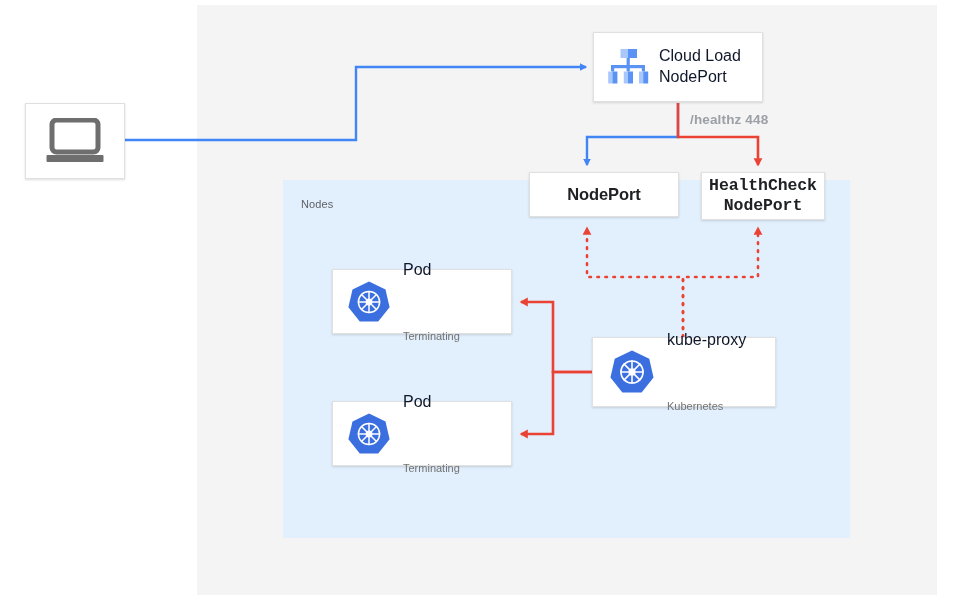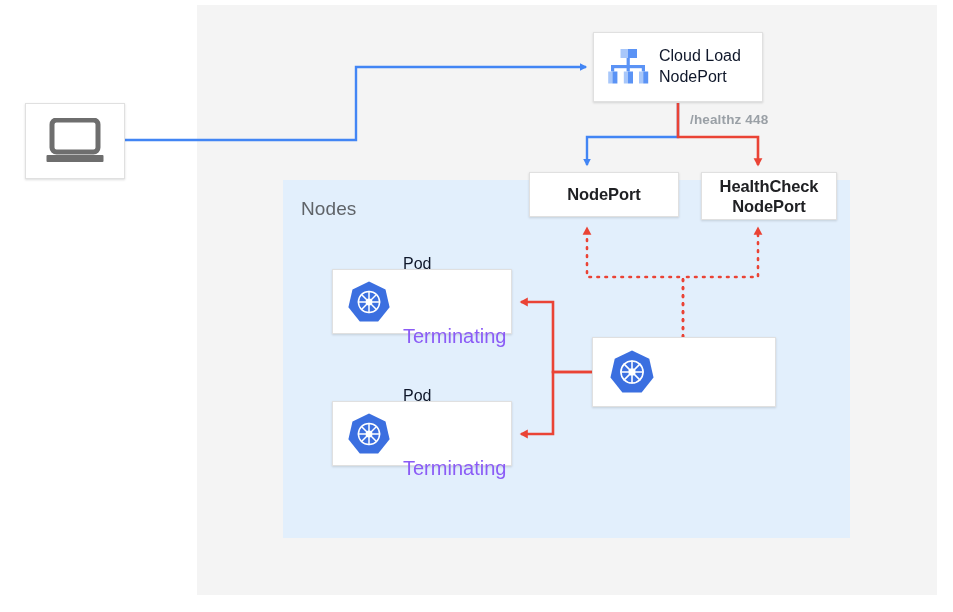--- a/index.html
+++ b/index.html
@@ -32,21 +32,21 @@
     left: 283px;
     top: 180px;
     width: 567px;
     height: 358px;
     background: #e2effc;
   }
   .nodes-label {
     position: absolute;
     left: 301px;
     top: 198px;
-    font-size: 19px;
+    font-size: 11px;
     color: #5f6368;
     letter-spacing: .1px;
     white-space: nowrap;
   }
   
   .box {
     position: absolute;
     background: #ffffff;
     border: 1px solid #e0e0e0;
     box-sizing: border-box;
@@ -70,22 +70,22 @@
     color: #202124;
     line-height: 1.24;
     letter-spacing: -0.1px;
   }
   .title-plain {
     font-size: 16px;
     color: #0f172a;
     line-height: 1.3;
   }
   .subtitle {
-    font-size: 20px;
-    color: #8b5cf6;
+    font-size: 11px;
+    color: #737373;
     line-height: 1.3;
   }
   .txtstack { display: flex; flex-direction: column; }
 
   
   #client-box {
     left: 25px; top: 103px; width: 100px; height: 76px;
   }
   .laptop-wrap {
     width: 100%; height: 100%;
@@ -94,21 +94,21 @@
   
   #clb-box {
     left: 593px; top: 32px; width: 170px; height: 70px;
     padding-left: 12px;
   }
   .clb-icon { width: 44px; height: 38px; flex: none; }
   .clb-text { margin-left: 9px; }
 
   
   #nodeport-box { left: 512px; top: 172px; width: 150px; height: 45px; }
-  #hc-nodeport-box { left: 684px; top: 172px; width: 136px; height: 48px; }
+  #hc-nodeport-box { left: 684px; top: 172px; width: 124px; height: 48px; font-family: Liberation Mono, monospace; }
 
   
   #pod1-box { left: 332px; top: 269px; width: 180px; height: 65px; padding-left: 14px; }
   #pod2-box { left: 332px; top: 401px; width: 180px; height: 65px; padding-left: 14px; }
   #kubeproxy-box { left: 592px; top: 337px; width: 184px; height: 70px; padding-left: 16px; }
   .k8s-icon { width: 44px; height: 44px; flex: none; }
   .k8s-text { margin-left: 12px; gap: 48px; }
   .kp-icon { width: 46px; height: 46px; flex: none; }
 
   
@@ -272,15 +272,19 @@
           <line x1="22" y1="25.5" x2="22" y2="32.6"></line>
           <line x1="11.4" y1="22" x2="18.5" y2="22"></line>
           <line x1="25.5" y1="22" x2="32.6" y2="22"></line>
           <line x1="14.5" y1="14.5" x2="19.5" y2="19.5"></line>
           <line x1="24.5" y1="24.5" x2="29.5" y2="29.5"></line>
           <line x1="29.5" y1="14.5" x2="24.5" y2="19.5"></line>
           <line x1="19.5" y1="24.5" x2="14.5" y2="29.5"></line>
         </g>
       </svg>
     </div>
+    <div class="txtstack k8s-text">
+      <span class="title-plain">kube-proxy</span>
+      <span class="subtitle">Kubernetes</span>
+    </div>
   </div>
 
 </div>
 
 </body></html>

